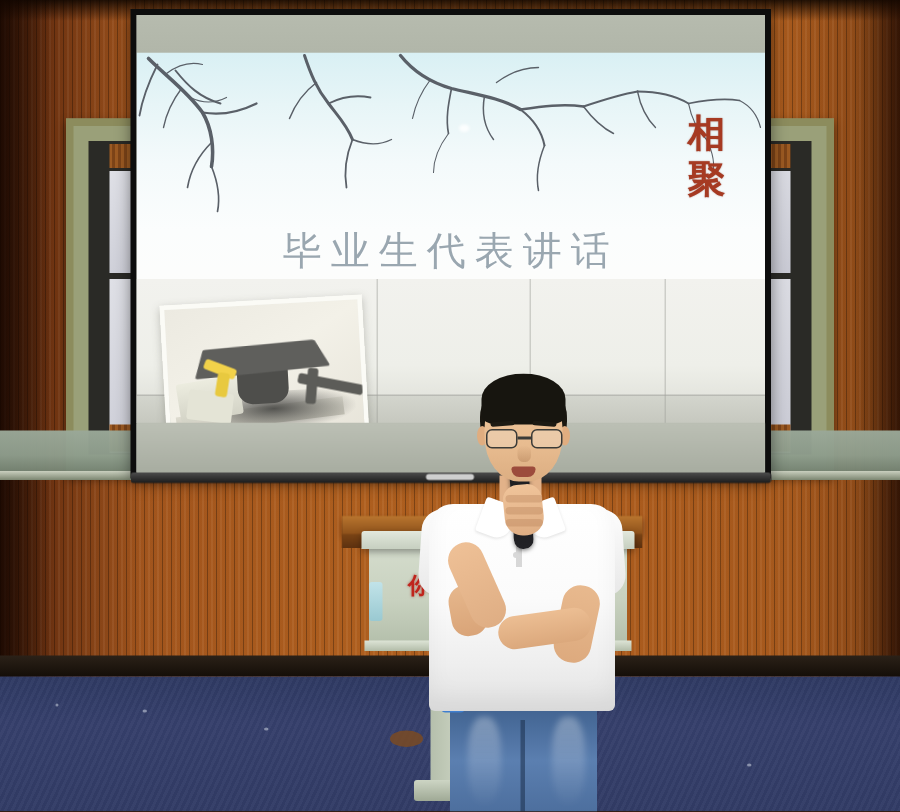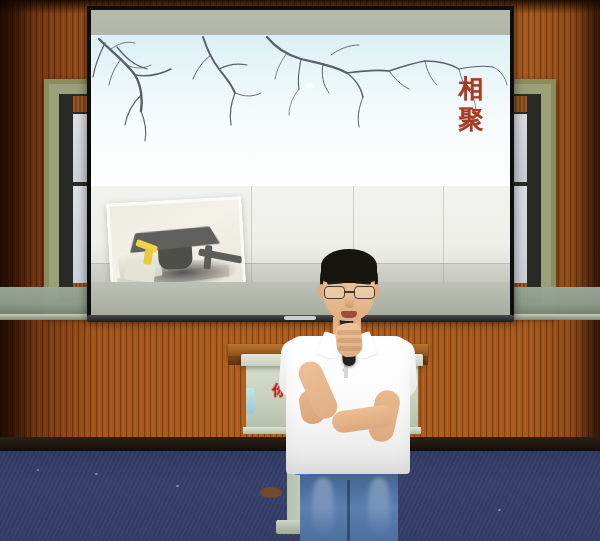--- a/index.html
+++ b/index.html
@@ -509,20 +509,21 @@
           <div class="diploma"></div>
           <div class="diploma2"></div>
           <div class="cap-body"></div>
           <div class="cap-board"></div>
           <div class="tassel"></div>
           <div class="tassel2"></div>
           <div class="cap-stand"></div>
           <div class="cap-stand2"></div>
         </div>
 
+        <div class="slide-title">毕业生代表讲话</div>
 
         <div class="calligraphy">
           <span>相</span>
           <span>聚</span>
         </div>
       </div>
 
       <div class="slide-topband"></div>
       <div class="slide-botband"></div>
     </div>

